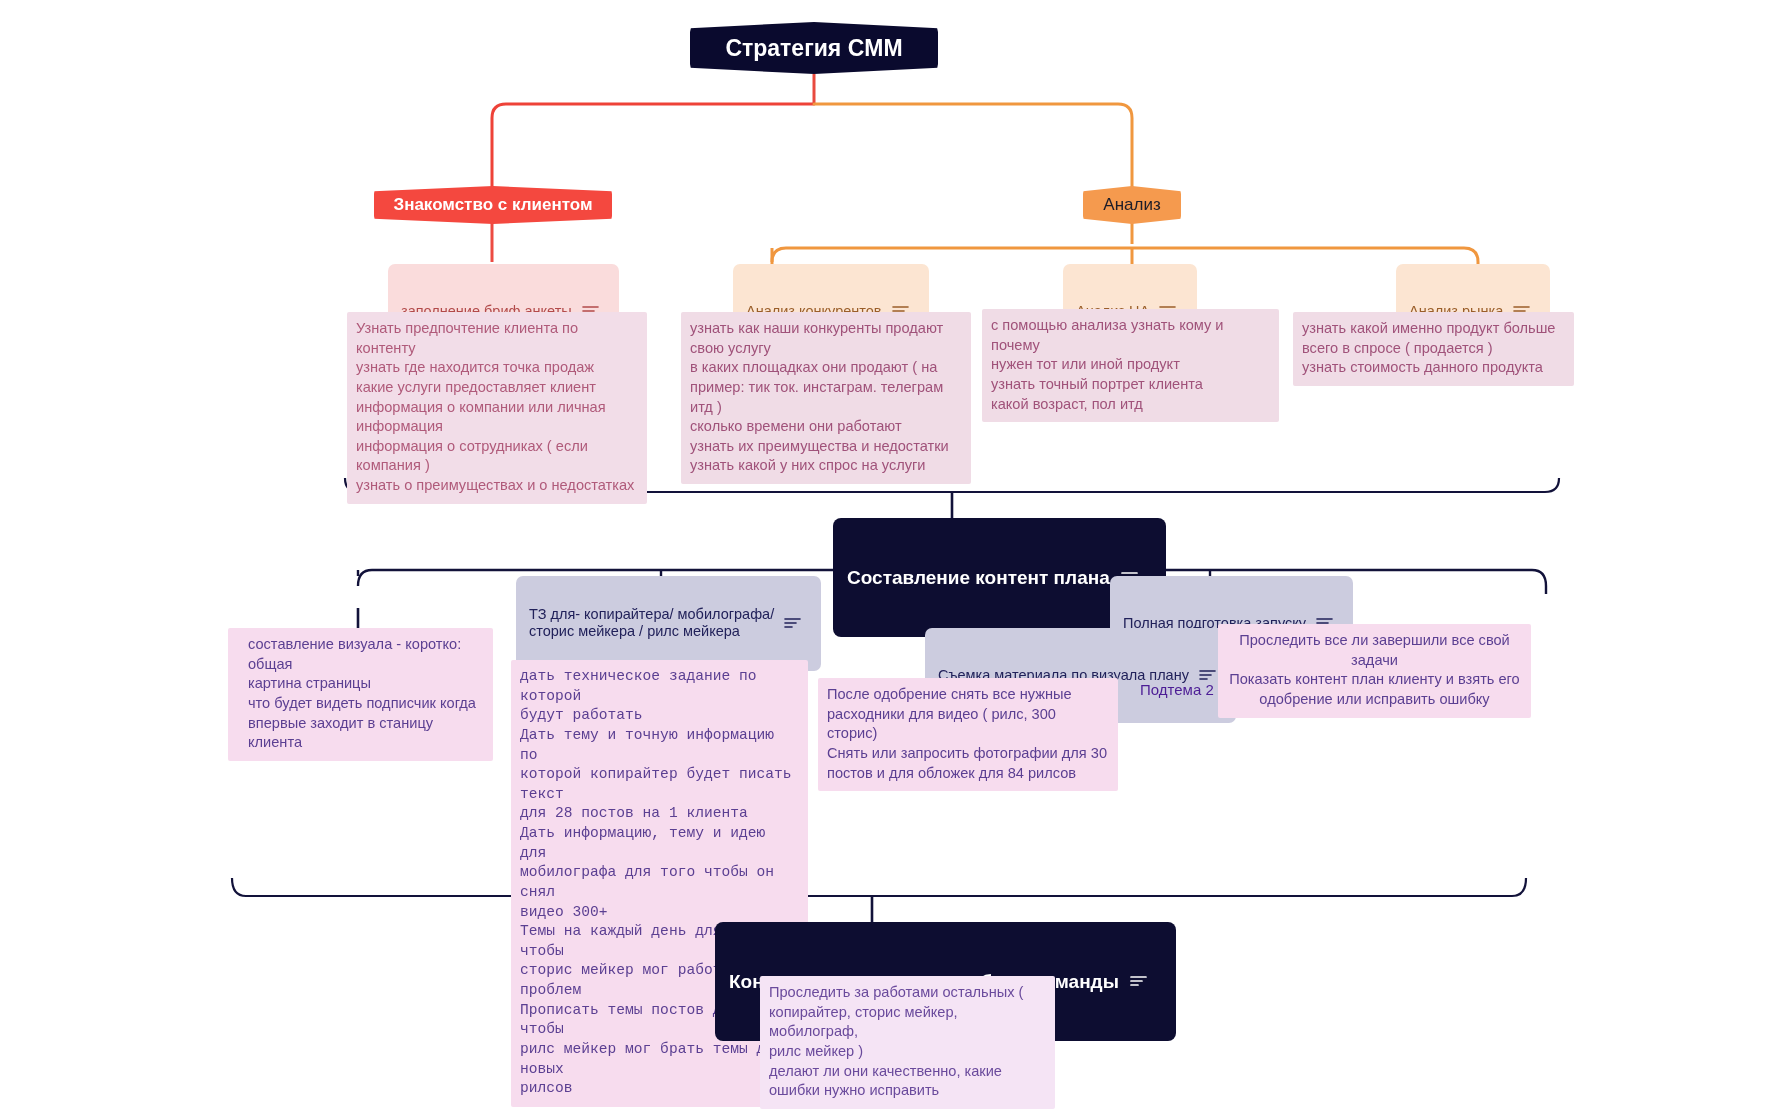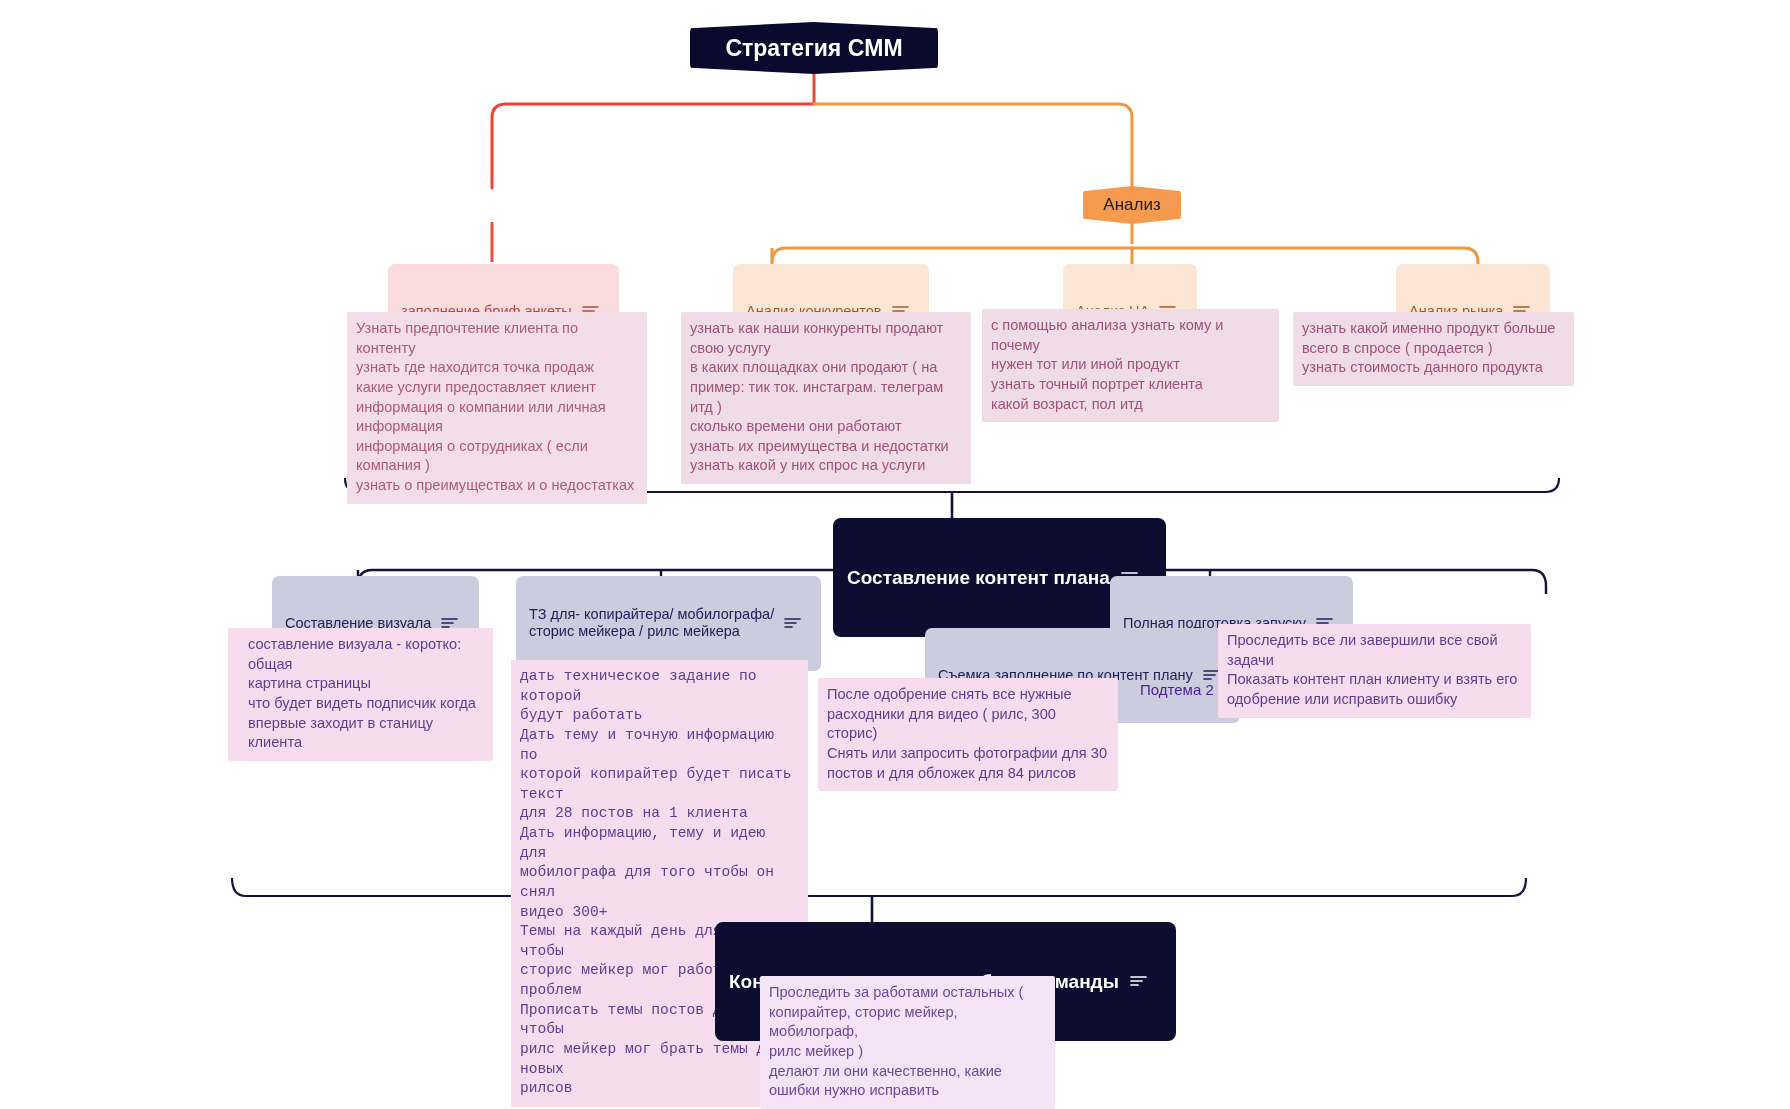--- a/index.html
+++ b/index.html
@@ -138,20 +138,23 @@
     <path d="M232,878 Q232,896 246,896 L1512,896 Q1526,896 1526,878" stroke="#12123a" stroke-width="2.2" fill="none"></path>
     <path d="M872,896 L872,922" stroke="#12123a" stroke-width="2.6" fill="none"></path>
 
     <path d="M872,956 L872,976" stroke="#12123a" stroke-width="2.8" fill="none"></path>
   </svg>
 
   <div class="node root" style="left:690px; top:22px; width:248px; height:52px;">
     <span>Стратегия CMM</span>
   </div>
 
+  <div class="node hex red" style="left:374px; top:186px; width:238px; height:38px;">
+    <span>Знакомство с клиентом</span>
+  </div>
 
   <div class="node hex orange" style="left:1083px; top:186px; width:98px; height:38px;">
     <span>Анализ</span>
   </div>
 
   <div class="node chip pink" style="left:388px; top:264px;">
     <span>заполнение бриф анкеты</span>
     <span class="notes-icon">
       <svg width="17" height="12" viewBox="0 0 17 12">
           <g stroke="#b24a4a" stroke-width="1.6" stroke-linecap="round">
@@ -234,32 +237,20 @@
       <svg width="17" height="12" viewBox="0 0 17 12">
           <g stroke="#ffffff" stroke-width="1.7" stroke-linecap="round">
         <line x1="1" y1="2" x2="16" y2="2"></line>
             <line x1="1" y1="6" x2="12" y2="6"></line>
             <line x1="1" y1="10" x2="8" y2="10"></line>
           </g>
         </svg>
     </span>
   </div>
 
-  <div class="node chip blue" style="left:272px; top:576px;">
-    <span>Составление визуала</span>
-    <span class="notes-icon">
-      <svg width="17" height="12" viewBox="0 0 17 12">
-          <g stroke="#21215a" stroke-width="1.6" stroke-linecap="round">
-        <line x1="1" y1="2" x2="16" y2="2"></line>
-            <line x1="1" y1="6" x2="12" y2="6"></line>
-            <line x1="1" y1="10" x2="8" y2="10"></line>
-          </g>
-        </svg>
-    </span>
-  </div>
 
   <div class="node chip blue" style="left:516px; top:576px; align-items:center;">
     <span style="white-space:pre-line;">ТЗ для- копирайтера/ мобилографа/
 сторис мейкера / рилс мейкера</span>
     <span class="notes-icon">
       <svg width="17" height="12" viewBox="0 0 17 12">
           <g stroke="#21215a" stroke-width="1.6" stroke-linecap="round">
         <line x1="1" y1="2" x2="16" y2="2"></line>
             <line x1="1" y1="6" x2="12" y2="6"></line>
             <line x1="1" y1="10" x2="8" y2="10"></line>
@@ -275,21 +266,21 @@
           <g stroke="#21215a" stroke-width="1.6" stroke-linecap="round">
         <line x1="1" y1="2" x2="16" y2="2"></line>
             <line x1="1" y1="6" x2="12" y2="6"></line>
             <line x1="1" y1="10" x2="8" y2="10"></line>
           </g>
         </svg>
     </span>
   </div>
 
   <div class="node chip blue" style="left:925px; top:628px;">
-    <span>Съемка заполнение по контент плану</span>
+    <span>Съемка материала по визуала плану</span>
     <span class="notes-icon">
       <svg width="17" height="12" viewBox="0 0 17 12">
           <g stroke="#21215a" stroke-width="1.6" stroke-linecap="round">
         <line x1="1" y1="2" x2="16" y2="2"></line>
             <line x1="1" y1="6" x2="12" y2="6"></line>
             <line x1="1" y1="10" x2="8" y2="10"></line>
           </g>
         </svg>
     </span>
   </div>
@@ -313,21 +304,21 @@
 сторис мейкер мог работать без проблем
 Прописать темы постов для того чтобы
 рилс мейкер мог брать темы для новых
 рилсов</div>
 
   <div class="detail violet" style="left:818px; top:678px; width:300px;">После одобрение снять все нужные
 расходники для видео (  рилс, 300 сторис)
 Снять или запросить фотографии для 30
 постов и для обложек для 84  рилсов</div>
 
-  <div class="detail violet" style="left:1218px; top:624px; width:313px;">Проследить все ли завершили все свой
+  <div class="detail violet" style="left:1218px; top:624px; width:313px;text-align:center;">Проследить все ли завершили все свой
 задачи
 Показать контент план клиенту и взять его
 одобрение или исправить ошибку</div>
 
   <div class="node dark-topic" style="left:715px; top:922px;">
     <span>Контроль за процессом работы команды</span>
     <span class="notes-icon">
       <svg width="17" height="12" viewBox="0 0 17 12">
           <g stroke="#ffffff" stroke-width="1.7" stroke-linecap="round">
         <line x1="1" y1="2" x2="16" y2="2"></line>

